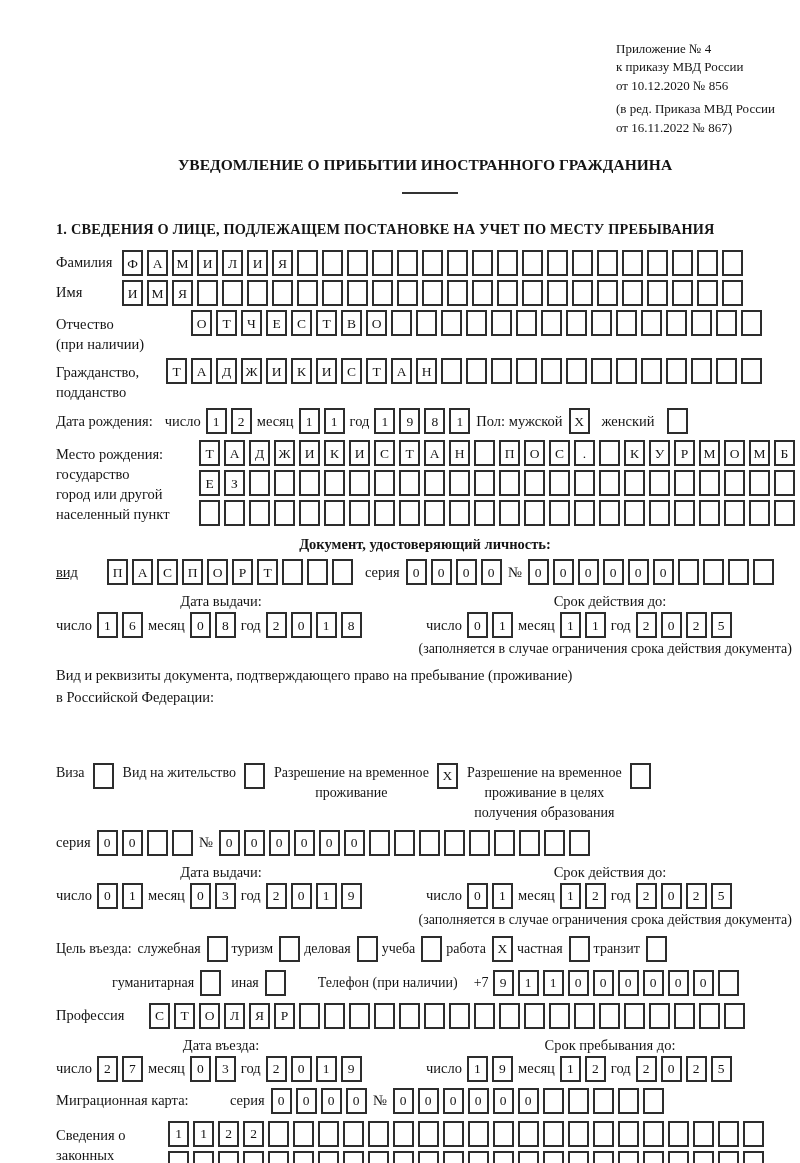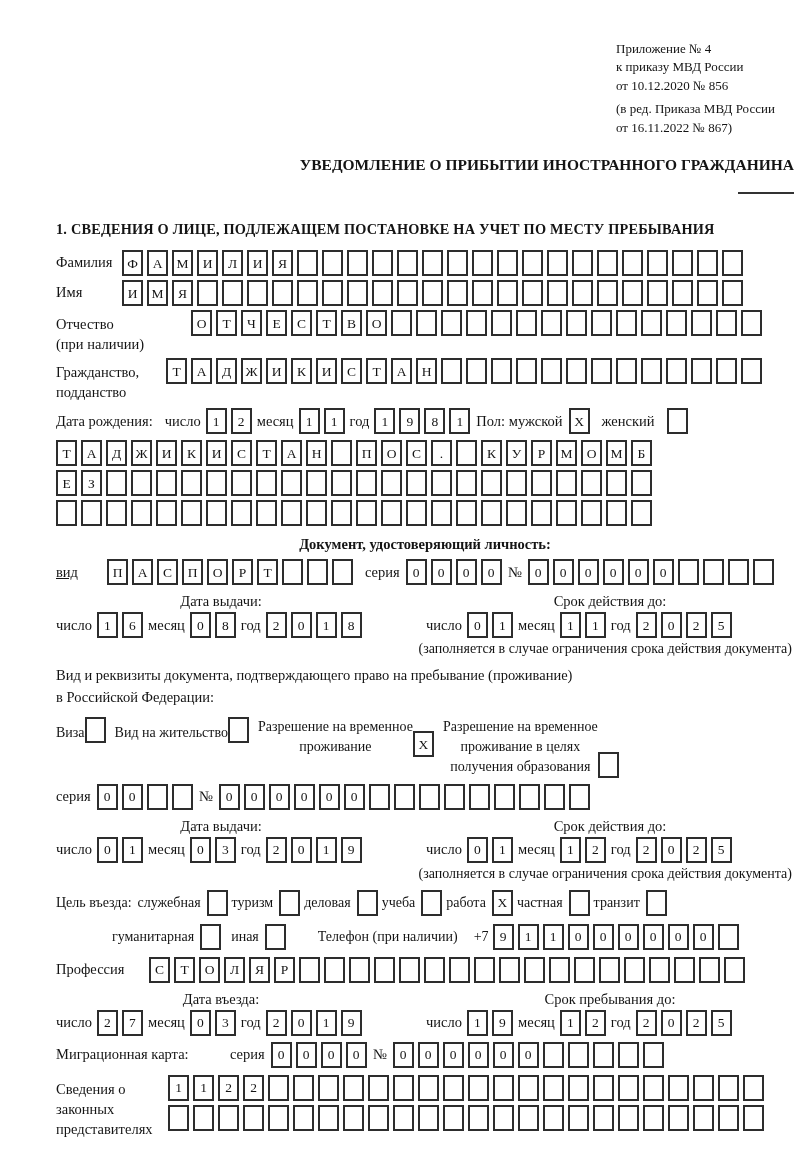--- a/index.html
+++ b/index.html
@@ -10,21 +10,21 @@
     color:#141414;
   }
   .page { padding:40px 6px 0 56px; width:800px; }
 
   
   .hdr { margin-left:560px; width:200px; font-size:13px; line-height:1.42; }
   .hdr .gap { height:5px; }
   .form-label { text-align:right; padding-right:30px; font-weight:bold; font-size:14.5px; margin-top:14px; }
 
   
-  .title { text-align:right; font-weight:bold; font-size:15.5px; line-height:1.55; margin-top:16px; }
+  .title { text-align:center; font-weight:bold; font-size:15.5px; line-height:1.55; margin-top:16px; }
   .uline { display:inline-block; width:56px; border-bottom:2px solid #333; height:12px; margin-left:10px; }
 
   .sec-heading { font-weight:bold; font-size:14.3px; margin-top:20px; letter-spacing:.2px; }
 
   
   .cells { display:flex; gap:4px; flex-wrap:nowrap; }
   .cell, .cb {
     width:21px; height:26px; flex:0 0 auto;
     border:2px solid #2d2d2d; background:#fff;
     display:inline-flex; align-items:center; justify-content:center;
@@ -57,21 +57,21 @@
   .twocol { display:flex; margin-top:8px; }
   .tc-left { width:370px; flex:0 0 auto; }
   .tc-right { flex:1; }
   .col-head { text-align:center; font-size:14.5px; margin-bottom:2px; }
   .tc-left .col-head { width:330px; }
   .note-right { text-align:right; font-size:14px; margin-top:3px; padding-right:2px; }
 
   .intro { font-size:14.5px; line-height:1.5; margin-top:8px; }
 
   .permits { display:flex; align-items:flex-start; gap:9px; font-size:14px; margin-top:8px; }
-  .permit-group { display:flex; align-items:flex-end; gap:0; }
+  .permit-group { display:flex; align-items:flex-start; gap:8px;margin-top:46px; }
   .permit-label { line-height:1.45; }
   .permit-label.center { text-align:center; }
 
   .purpose-line { display:flex; align-items:center; gap:4px; font-size:14px; margin-top:8px; white-space:nowrap; }
   .purpose-line .pl { margin-right:2px; }
   .indent { margin-left:56px; }
   .phone-label { margin-left:28px; }
   .phone-prefix { margin-left:12px; }
   .ml { margin-left:6px; }
 </style>
@@ -244,20 +244,26 @@
           <span class="cell">1</span>
         </span>
     </span>
     <span>Пол: мужской</span>
     <span class="cb">X</span>
     <span class="ml">женский</span>
     <span class="cb ml"></span>
   </div>
 
   <div class="frow" style="margin-top:6px;">
+    <span class="flabel lb-birthplace">
+      <div>Место рождения:</div>
+      <div>государство</div>
+      <div>город или другой</div>
+      <div>населенный пункт</div>
+    </span>
     <span class="mcells">
       <div class="cells">
           <span class="cell">Т</span>
           <span class="cell">А</span>
           <span class="cell">Д</span>
           <span class="cell">Ж</span>
           <span class="cell">И</span>
           <span class="cell">К</span>
           <span class="cell">И</span>
           <span class="cell">С</span>

